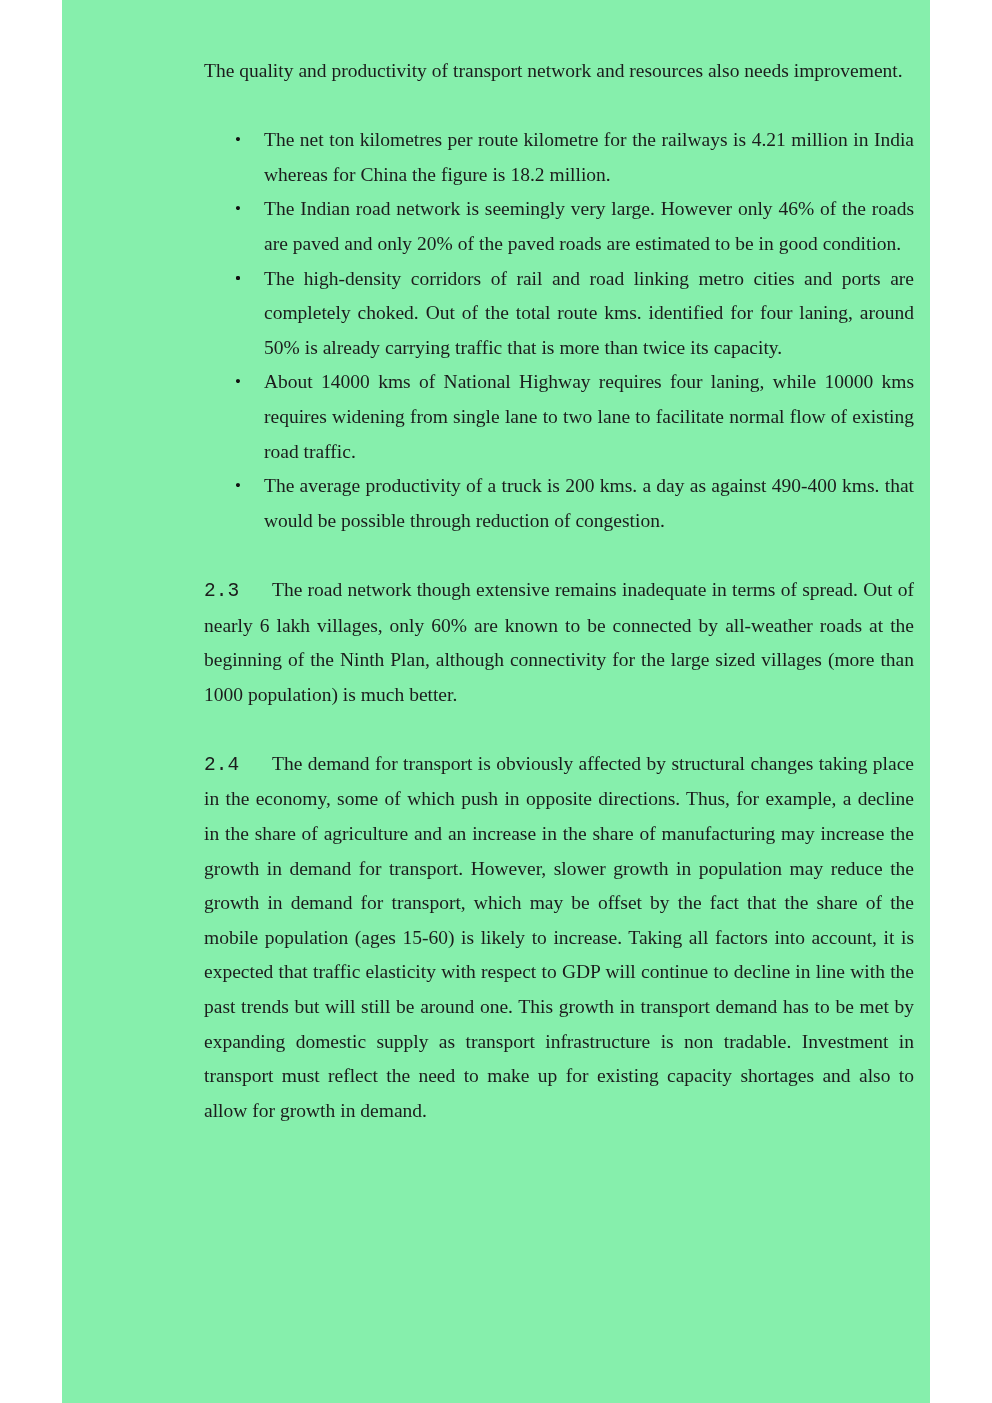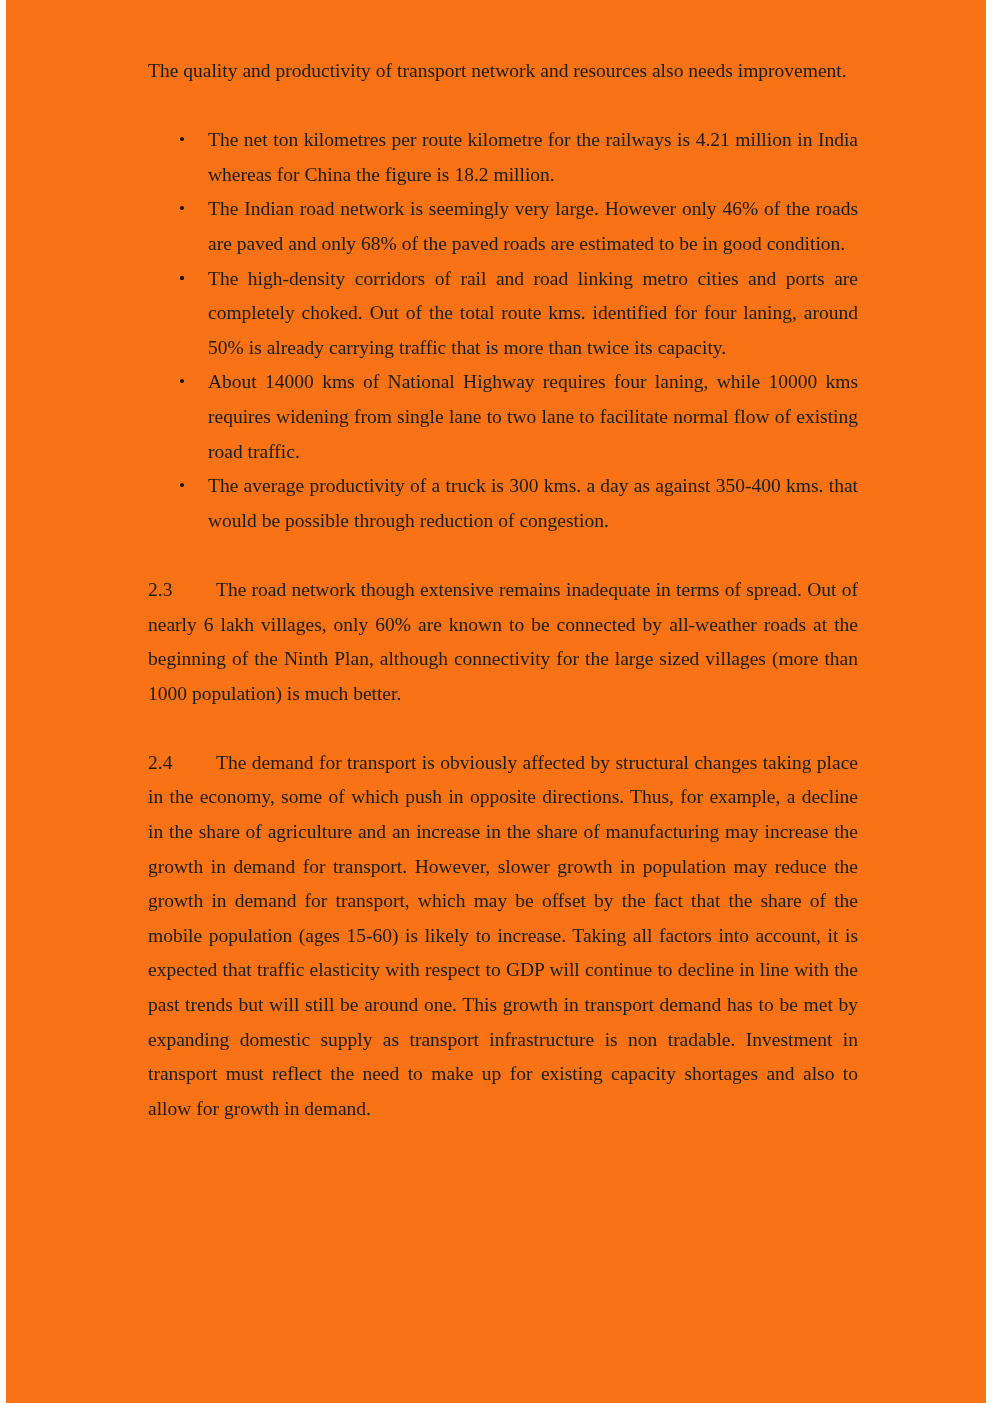--- a/index.html
+++ b/index.html
@@ -4,23 +4,23 @@
 <title>Transport Network Document Page</title>
 <style>
   html, body {
     margin: 0;
     padding: 0;
     background: #ffffff;
   }
 
   .page {
     position: relative;
-    width: 980px;
+    width: 868px;
     height: 1403px;
-    background: #f97316;
+    background: #86efac;
     margin: 0 auto;
     overflow: hidden;
     font-family: "Liberation Serif", "DejaVu Serif", serif;
     color: #1a1a1a;
     -webkit-font-smoothing: antialiased;
   }
 
   .content {
     position: absolute;
     left: 142px;
@@ -40,20 +40,21 @@
   }
 
   .para.intro {
     text-indent: 0;
   }
 
   
   .numbered .num {
     display: inline-block;
     width: 68px;
+    font-family: Liberation Mono, monospace;
   }
 
   .spacer-line {
     height: 34.6px;
   }
 
   
   .bullets {
     list-style: none;
     margin: 0;
@@ -96,36 +97,36 @@
 
     <div class="spacer-line"></div>
 
     <ul class="bullets">
       <li>
         <span class="marker">•</span>
         <span>The net ton kilometres per route kilometre for the railways is 4.21 million in India whereas for China the figure is 18.2 million.</span>
       </li>
       <li>
         <span class="marker">•</span>
-        <span>The Indian road network is seemingly very large. However only 46% of the roads are paved and only 68% of the paved roads are estimated to be in good condition.</span>
+        <span>The Indian road network is seemingly very large. However only 46% of the roads are paved and only 20% of the paved roads are estimated to be in good condition.</span>
       </li>
       <li>
         <span class="marker">•</span>
       </li>
       <li>
         <span class="marker">•</span>
         <span>The high-density corridors of rail and road linking metro cities and ports are completely choked.  Out of the total route kms. identified for four laning, around 50% is already carrying traffic that is more than twice its capacity.</span>
       </li>
       <li>
         <span class="marker">•</span>
         <span>About 14000 kms of National Highway requires four laning, while 10000 kms requires widening from single lane to two lane to facilitate normal flow of existing road traffic.</span>
       </li>
       <li>
         <span class="marker">•</span>
-        <span>The average productivity of a truck is 300 kms. a day as against 350-400 kms. that would be possible through reduction of congestion.</span>
+        <span>The average productivity of a truck is 200 kms. a day as against 490-400 kms. that would be possible through reduction of congestion.</span>
       </li>
     </ul>
 
     <div class="spacer-line"></div>
 
     <p class="para numbered">
       <span class="num">2.3</span><span>The road network though extensive remains inadequate in terms of spread.  Out of nearly 6 lakh villages, only 60% are known to be connected by all-weather roads at the beginning of the Ninth Plan, although connectivity for the large sized villages (more than 1000 population) is much better.</span>
     </p>
 
     <div class="spacer-line"></div>

